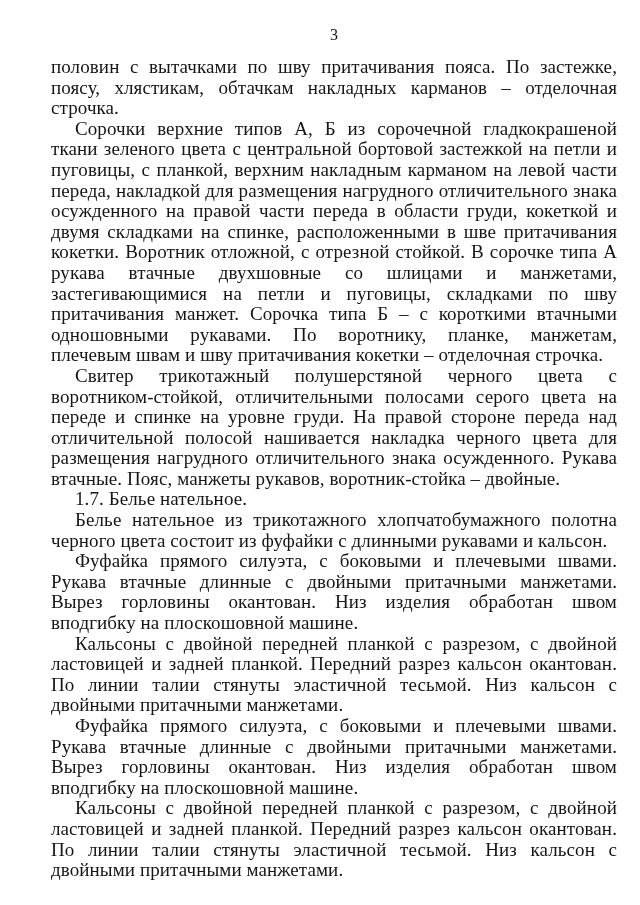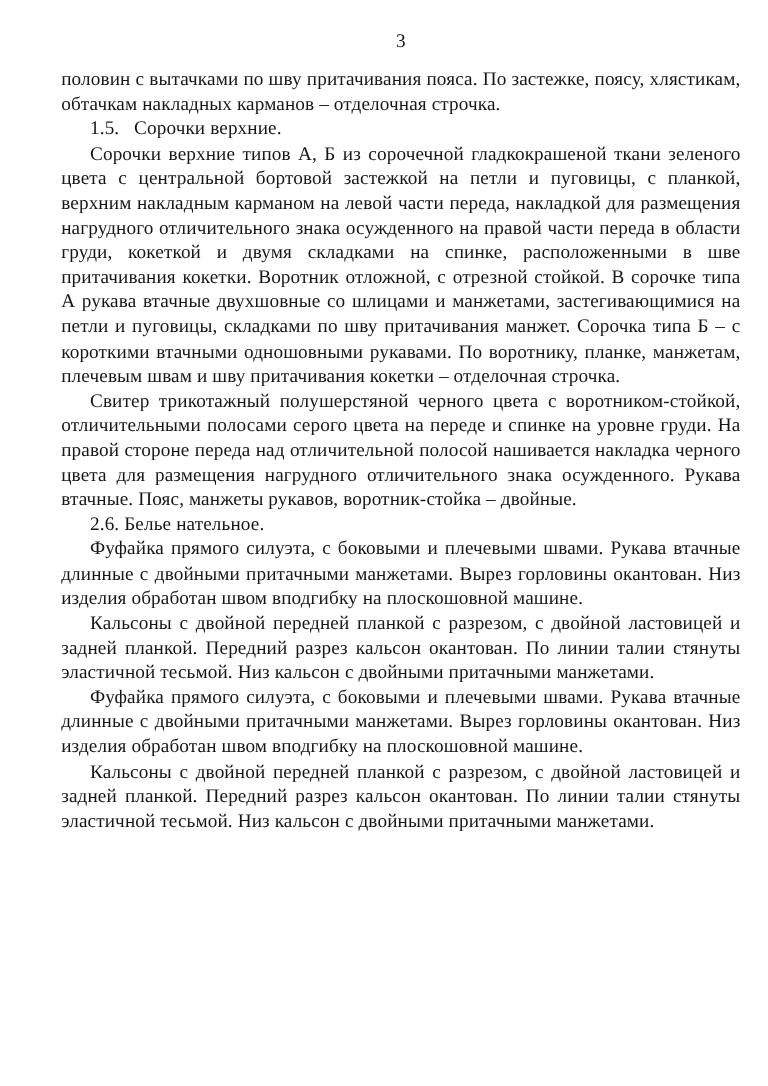--- a/index.html
+++ b/index.html
@@ -24,43 +24,43 @@
     padding-top: 26px;
     width: 566px;
     margin-left: 51px;
     text-align: center;
     font-size: 16px;
     line-height: 18px;
   }
   .content {
     margin: 13px 23px 12px 51px;
     width: 566px;
-    font-size: 16px;
+    font-size: 19px;
     line-height: 20.6px;
     text-align: justify;
     letter-spacing: 0.1px;
   }
   .content p {
     margin: 0;
     padding: 0;
     text-indent: 24px;
   }
   .content p.noindent {
     text-indent: 0;
   }
 </style>
 </head>
 <body>
 
 <div class="page">
   <div class="page-number">3</div>
   <div class="content">
       <p class="noindent">половин с вытачками по шву притачивания пояса. По застежке, поясу, хлястикам, обтачкам накладных карманов – отделочная строчка.</p>
-      <p>1.5.&nbsp;&nbsp;&nbsp;Сорочки верхние.</p>
       <p>Сорочки верхние типов А, Б из сорочечной гладкокрашеной ткани зеленого цвета с центральной бортовой застежкой на петли и пуговицы, с планкой, верхним накладным карманом на левой части переда, накладкой для размещения нагрудного отличительного знака осужденного на правой части переда в области груди, кокеткой и двумя складками на спинке, расположенными в шве притачивания кокетки. Воротник отложной, с отрезной стойкой. В сорочке типа А рукава втачные двухшовные со шлицами и манжетами, застегивающимися на петли и пуговицы, складками по шву притачивания манжет. Сорочка типа Б – с короткими втачными одношовными рукавами. По воротнику, планке, манжетам, плечевым швам и шву притачивания кокетки – отделочная строчка.</p>
       <p>Свитер трикотажный полушерстяной черного цвета с воротником-стойкой, отличительными полосами серого цвета на переде и спинке на уровне груди. На правой стороне переда над отличительной полосой нашивается накладка черного цвета для размещения нагрудного отличительного знака осужденного. Рукава втачные. Пояс, манжеты рукавов, воротник-стойка – двойные.</p>
-      <p>2.6. Белье нательное.</p>
+      <p>1.7. Белье нательное.</p>
+      <p>Белье нательное из трикотажного хлопчатобумажного полотна черного цвета состоит из фуфайки с длинными рукавами и кальсон.</p>
       <p>Фуфайка прямого силуэта, с боковыми и плечевыми швами. Рукава втачные длинные с двойными притачными манжетами. Вырез горловины окантован. Низ изделия обработан швом вподгибку на плоскошовной машине.</p>
       <p>Кальсоны с двойной передней планкой с разрезом, с двойной ластовицей и задней планкой. Передний разрез кальсон окантован. По линии талии стянуты эластичной тесьмой. Низ кальсон с двойными притачными манжетами.</p>
       <p>Фуфайка прямого силуэта, с боковыми и плечевыми швами. Рукава втачные длинные с двойными притачными манжетами. Вырез горловины окантован. Низ изделия обработан швом вподгибку на плоскошовной машине.</p>
       <p>Кальсоны с двойной передней планкой с разрезом, с двойной ластовицей и задней планкой. Передний разрез кальсон окантован. По линии талии стянуты эластичной тесьмой. Низ кальсон с двойными притачными манжетами.</p>
     </div>
 </div>
 
 </body></html>

